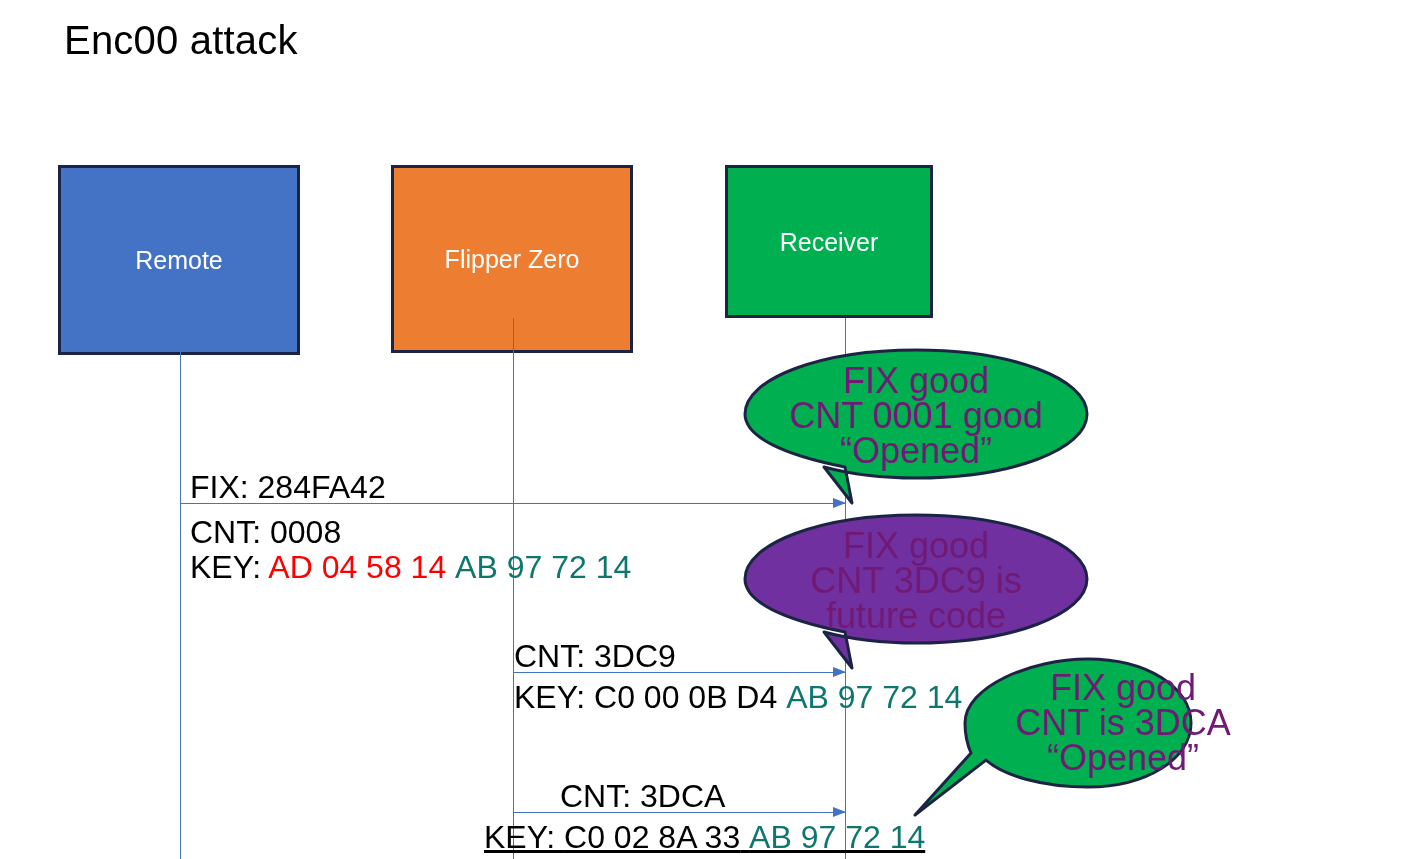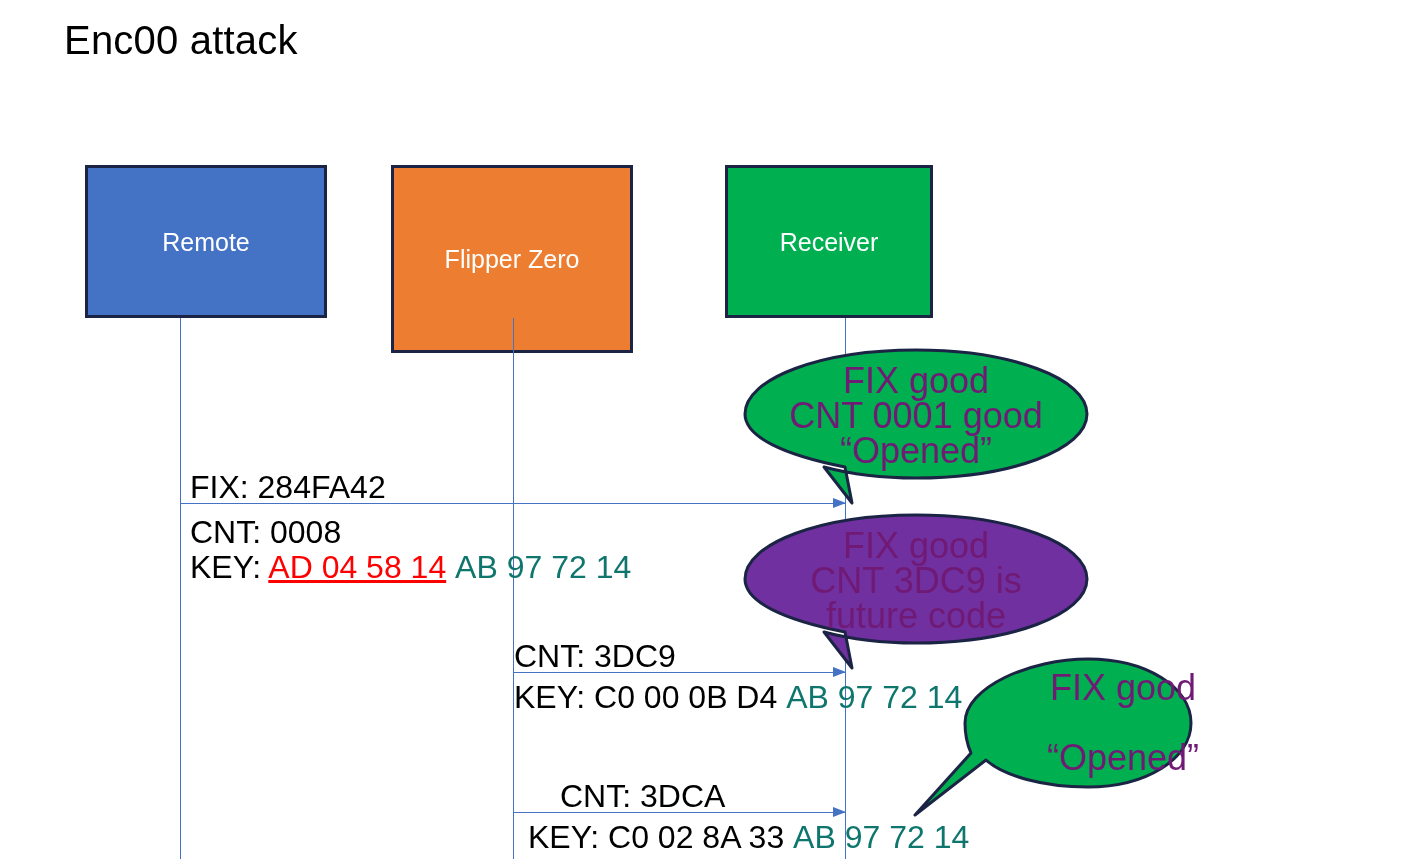--- a/index.html
+++ b/index.html
@@ -45,21 +45,21 @@
     align-items: center;
     justify-content: center;
   }
   .actor-label {
     color: #ffffff;
     font-size: 25px;
     line-height: 30px;
     font-weight: 400;
     white-space: nowrap;
   }
-  #actor-remote  { left: 58px;  top: 165px; width: 242px; height: 153px; background: #4472C4; margin-left: 27px; }
+  #actor-remote  { left: 58px;  top: 165px; width: 242px; height: 190px; background: #4472C4; }
   #actor-flipper { left: 391px; top: 165px; width: 242px; height: 188px; background: #ED7D31; }
   #actor-receiver{ left: 725px; top: 165px; width: 208px; height: 153px; background: #00B050; }
 
   
   .lifeline {
     position: absolute;
     width: 1px;
     background: #4472C4;
   }
   #lifeline-remote   { left: 180px; top: 318px; height: 541px; }
@@ -87,31 +87,31 @@
   #arrow-flipper-recv-2  { left: 514px; top: 812px; width: 331px; }
 
   
   .msg-text {
     position: absolute;
     font-size: 32px;
     line-height: 34px;
     color: #000000;
     white-space: nowrap;
   }
-  .hex-red   { color: #FF0000; text-decoration: underline; }
+  .hex-red   { color: #FF0000; }
   .hex-green { color: #0f766e; }
   .hex-black { color: #000000; }
 
   #msg-fix   { left: 190px; top: 470px; }
   #msg-cnt1  { left: 190px; top: 515px; }
   #msg-key1  { left: 190px; top: 550px; }
   #msg-cnt2  { left: 514px; top: 639px; }
   #msg-key2  { left: 514px; top: 680px; }
   #msg-cnt3  { left: 514px; top: 779px; margin-left: 46px; }
-  #msg-key3  { left: 528px; top: 820px; }
+  #msg-key3  { left: 484px; top: 820px; text-decoration: underline; }
 
   
   .callout {
     position: absolute;
   }
   .callout svg { display: block; }
   .callout-text {
     position: absolute;
     left: 0;
     width: 100%;
@@ -201,16 +201,17 @@
       <path d="M 245 2
                C 303 2 348 30 348 66
                C 348 102 303 130 245 130
                C 200 130 161 119 143 103
                L 72 158
                L 128 96
                C 124 87 122 77 122 66
                C 122 30 187 2 245 2 Z" fill="#00B050" stroke="#1B2444" stroke-width="3" stroke-linejoin="round"></path>
     </svg>
     <div class="callout-text" style="left:70px;width:280px">FIX good</div>
+    <div class="callout-text" style="left:70px;width:280px;top:48px">CNT is 3DCA</div>
     <div class="callout-text" style="left:70px;width:280px;top:83px">“Opened”</div>
   </div>
 
 </div>
 
 </body></html>

